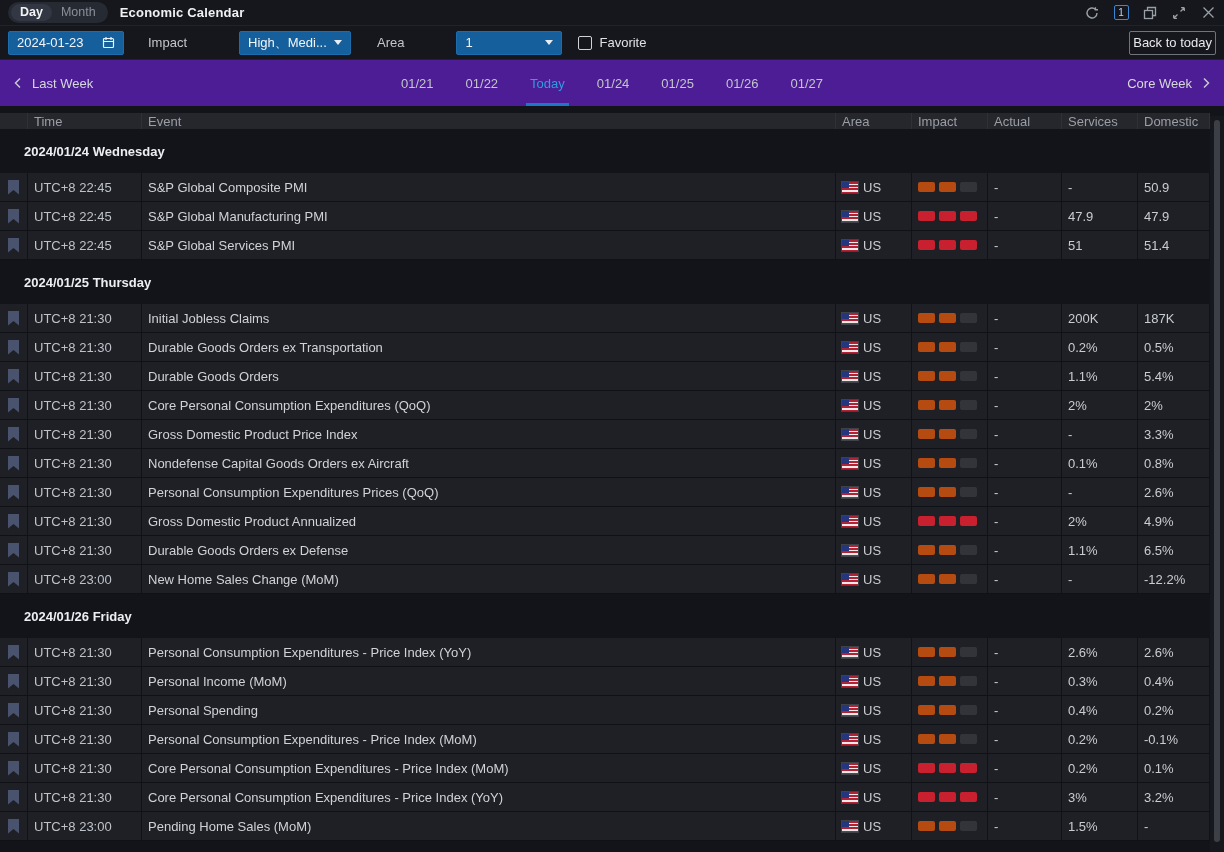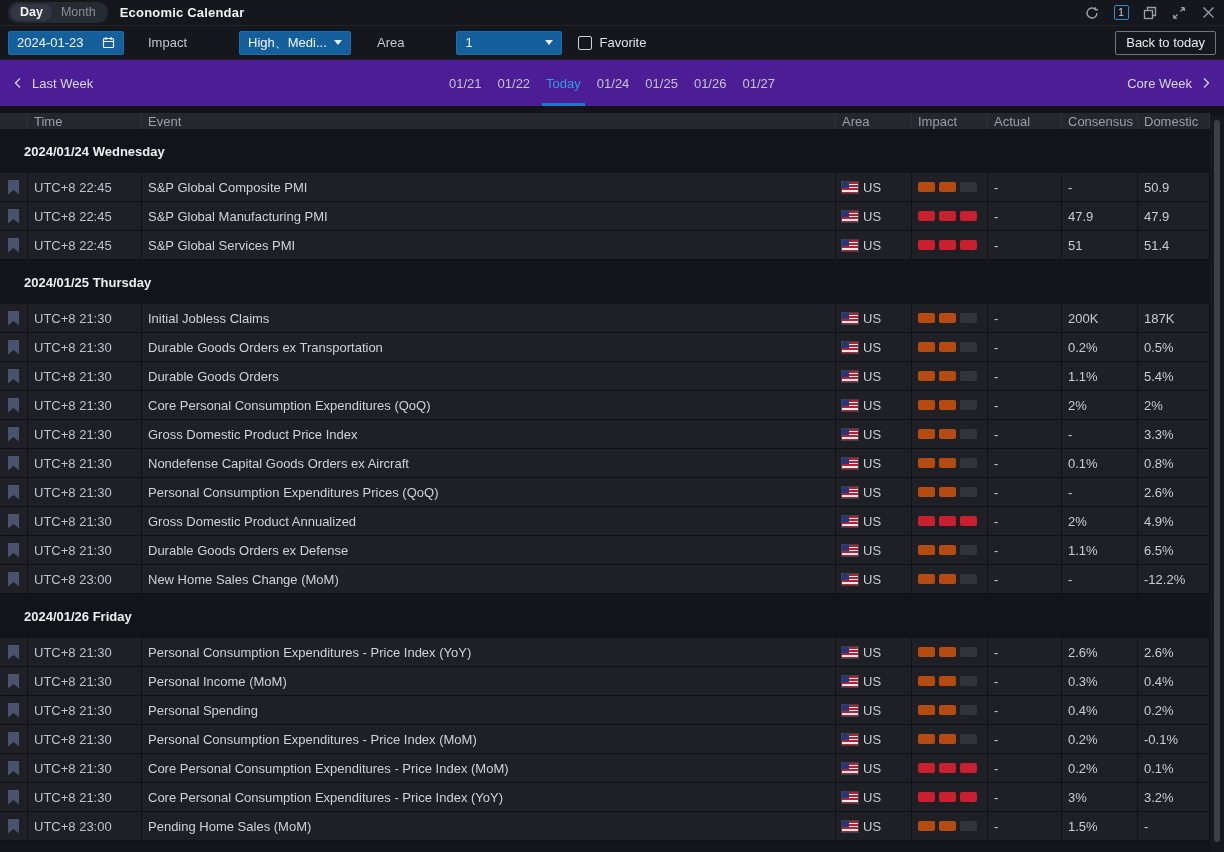--- a/index.html
+++ b/index.html
@@ -50,28 +50,28 @@
   .sel-impact { width:112px; margin-right:26px; }
   .sel-area  { width:106px; margin-right:16px; }
   .caret { width:0; height:0; border-left:4.5px solid transparent; border-right:4.5px solid transparent; border-top:5.5px solid #e9edf2; }
   .checkbox {
     width:14px; height:14px; border:1.5px solid #cfd2d8; border-radius:2px;
     background:transparent; margin-right:7px;
   }
   .fav-wrap { display:flex; align-items:center; color:#dfe1e5; }
   .btn-today {
     margin-left:auto; border:1px solid #70747d; border-radius:2px; height:24px;
-    padding:0 10px; display:flex; align-items:center; color:#e8eaee; background:transparent;
+    padding:0 3px; display:flex; align-items:center; color:#e8eaee; background:transparent;
   }
 
   
   .navbar { height:46px; position:relative; display:flex; align-items:center; padding:0 12px; background:#4c1d95; }
   .nav-side { display:flex; align-items:center; gap:8px; color:#d6d8dc; }
   .nav-side.right { margin-left:auto; }
-  .nav-days { position:absolute; left:50%; top:0; transform:translateX(-50%); height:100%; display:flex; align-items:center; gap:12px; }
+  .nav-days { position:absolute; left:50%; top:0; transform:translateX(-50%); height:100%; display:flex; align-items:center; gap:28px; }
   .nav-day { position:relative; height:100%; display:flex; align-items:center; color:#c3c6cc; padding:0 2px; }
   .nav-day.active { color:#2f9be2; }
   .nav-day.active::after { content:""; position:absolute; left:-2px; right:-2px; bottom:0; height:3px; background:#1d77c9; }
   .chev { width:12px; height:12px; color:#c6c9ce; }
 
   
   .table-wrap { position:relative; width:1210px; }
   .grid { display:grid; grid-template-columns:28px 114px 1fr 76px 76px 74px 76px 72px; }
   .thead { height:16px; margin-top:7px; background:#26272d; color:#9a9ea6; }
   .thead .cell { border-right:1px solid #303136; }
@@ -207,21 +207,21 @@
   </div>
 
   <div class="table-wrap">
     <div class="thead grid" id="thead">
         <div class="cell"></div>
         <div class="cell">Time</div>
         <div class="cell">Event</div>
         <div class="cell">Area</div>
         <div class="cell">Impact</div>
         <div class="cell">Actual</div>
-        <div class="cell">Consensus</div>
+        <div class="cell">Services</div>
         <div class="cell">Domestic</div>
       </div>
     <div id="tbody">
         <div class="section-header">2024/01/24 Wednesday</div>
         <div class="row grid">
           <div class="cell c-bm">
             <span class="bookmark"></span>
           </div>
           <div class="cell time">UTC+8 22:45</div>
           <div class="cell event">S&amp;P Global Composite PMI</div>

